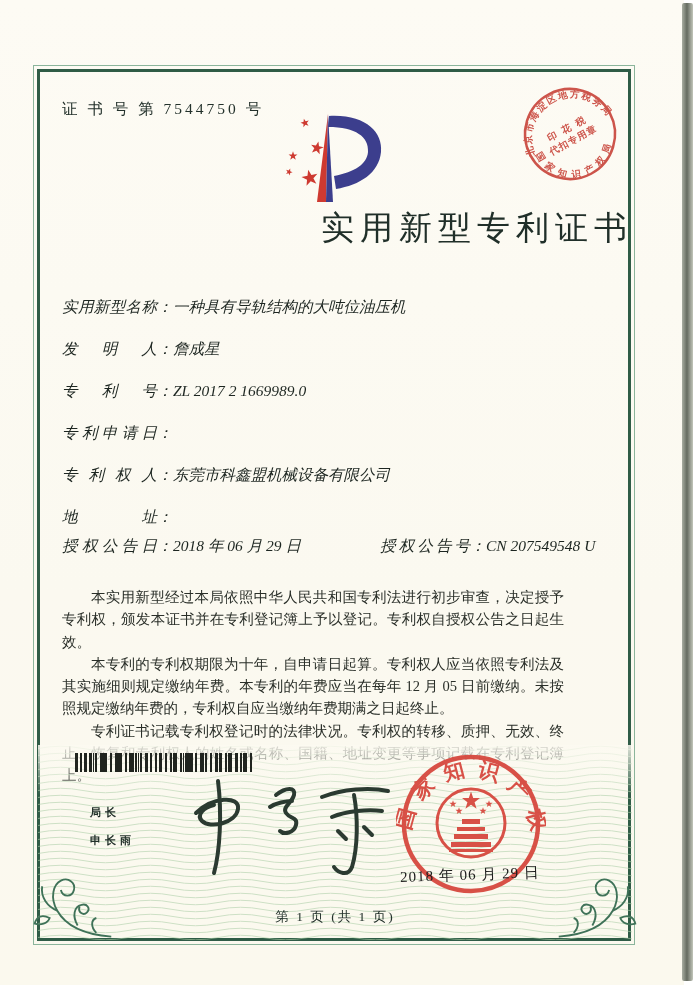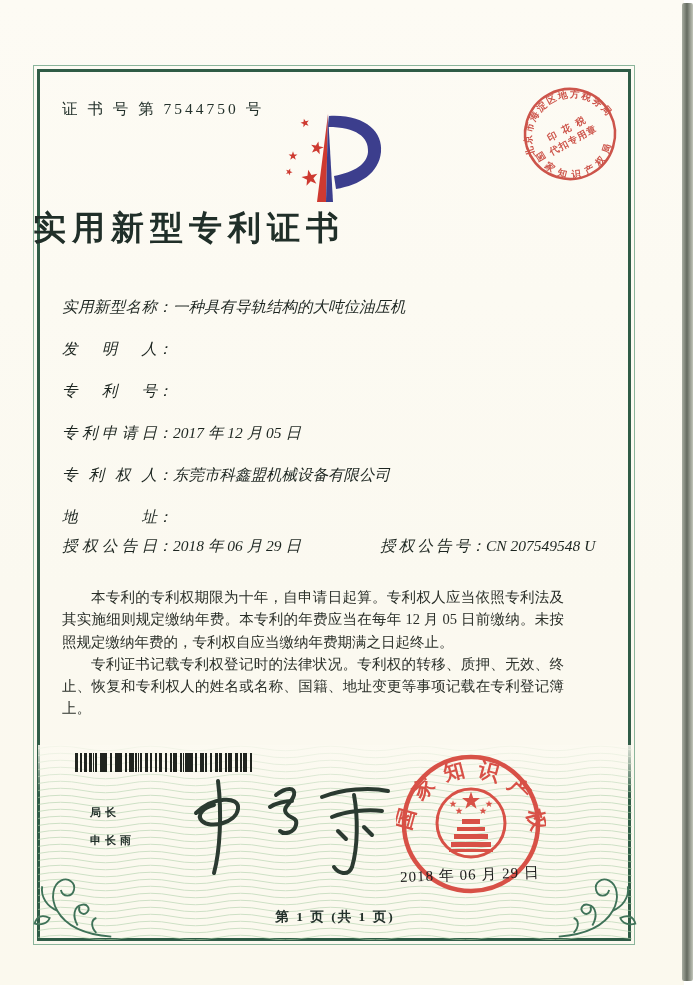--- a/index.html
+++ b/index.html
@@ -14,22 +14,22 @@
     background:linear-gradient(180deg,#fdfbf4 0%,#fbf9f0 60%,#fbf9ee 100%);}
   .scan-shadow{position:absolute;left:682px;top:3px;width:11px;height:978px;
     background:linear-gradient(90deg,#a9aea2,#656b60 45%,#c2c6ba);border-radius:2px;}
   .frame-outer{position:absolute;left:33px;top:65px;width:600px;height:878px;
     border:1px solid #8bb59b;}
   .frame-inner{position:absolute;left:3px;top:3px;right:3px;bottom:3px;
     border:3px solid #2f5c46;}
   .cert-no{position:absolute;left:62px;top:99px;font-size:15.5px;letter-spacing:3px;color:#23312b;text-align:center;}
   .tax-stamp{position:absolute;left:518px;top:82px;opacity:.92;}
   .logo{position:absolute;left:283px;top:108px;}
-  .doc-title{position:absolute;left:33px;top:206px;width:600px;text-align:left;
-    font-size:33px;font-weight:bold;letter-spacing:6px;color:#202f29;}
+  .doc-title{position:absolute;left:33px;top:206px;width:600px;text-align:right;
+    font-size:33px;font-weight:normal;letter-spacing:6px;color:#202f29;}
   .fields{position:absolute;left:62px;top:294px;width:560px;}
   .field-row{display:flex;font-size:15.5px;line-height:25px;margin-bottom:17px;
     color:#1d2621;position:relative;font-style:italic;}
   .lbl{width:95px;text-align:justify;text-align-last:justify;flex:none;}
   .colon{width:16px;flex:none;}
   .val{flex:1;}
   .row-addr{margin-bottom:4px;}
   .row-addr .val{max-width:430px;}
   .grant-col{position:absolute;left:318px;top:0;display:flex;}
   .grant-col .lbl{width:90px;}
@@ -45,21 +45,21 @@
       repeating-linear-gradient(90deg,#20241f 0 2px,transparent 2px 5px),
       repeating-linear-gradient(90deg,#20241f 0 1px,transparent 1px 9px),
       repeating-linear-gradient(90deg,#20241f 0 3px,transparent 3px 14px);}
   .signer{position:absolute;left:52px;top:60px;font-size:11px;color:#22302a;font-weight:bold;}
   .signer div{margin-bottom:13px;letter-spacing:4px;}
   .signature{position:absolute;left:128px;top:28px;}
   .seal{position:absolute;left:358px;top:4px;opacity:.93;}
   .seal-date{position:absolute;left:362px;top:120px;width:170px;font-size:15px;
     letter-spacing:1px;color:#1c1c1c;transform:rotate(-2deg);}
   .page-footer{position:absolute;left:0;top:163px;width:594px;text-align:center;
-    font-size:13.5px;letter-spacing:2px;color:#23312b;font-weight:bold;}
+    font-size:13.5px;letter-spacing:2px;color:#23312b;}
   .orn{position:absolute;top:106px;}
   .orn-left{left:-7px;transform:scaleX(-1);}
   .orn-right{right:-7px;}
 </style>
 </head>
 <body>
 
 <div class="page">
 
   <div class="frame-outer">
@@ -106,29 +106,30 @@
 
   <div class="fields">
     <div class="field-row">
       <span class="lbl">实用新型名称</span>
         <span class="colon">：</span>
       <span class="val">一种具有导轨结构的大吨位油压机</span>
     </div>
     <div class="field-row">
       <span class="lbl">发明人</span>
         <span class="colon">：</span>
+      <span class="val">詹成星</span>
     </div>
     <div class="field-row">
       <span class="lbl">专利号</span>
         <span class="colon">：</span>
+      <span class="val">ZL 2017 2 1669989.0</span>
     </div>
     <div class="field-row">
       <span class="lbl">专利申请日</span>
         <span class="colon">：</span>
-      <span class="val">2017 年 12 月 05 日</span>
     </div>
     <div class="field-row">
       <span class="lbl">专利权人</span>
         <span class="colon">：</span>
       <span class="val">东莞市科鑫盟机械设备有限公司</span>
     </div>
     <div class="field-row row-addr">
       <span class="lbl">地址</span>
         <span class="colon">：</span>
     </div>
@@ -138,20 +139,21 @@
       <span class="val">2018 年 06 月 29 日</span>
       <span class="grant-col">
         <span class="lbl">授权公告号</span>
           <span class="colon">：</span>
         <span class="val">CN 207549548 U</span>
       </span>
     </div>
   </div>
 
   <div class="paras">
+    <p>本实用新型经过本局依照中华人民共和国专利法进行初步审查，决定授予专利权，颁发本证书并在专利登记簿上予以登记。专利权自授权公告之日起生效。</p>
     <p>本专利的专利权期限为十年，自申请日起算。专利权人应当依照专利法及其实施细则规定缴纳年费。本专利的年费应当在每年 12 月 05 日前缴纳。未按照规定缴纳年费的，专利权自应当缴纳年费期满之日起终止。</p>
     <p>专利证书记载专利权登记时的法律状况。专利权的转移、质押、无效、终止、恢复和专利权人的姓名或名称、国籍、地址变更等事项记载在专利登记簿上。</p>
   </div>
 
   <div class="panel">
     <svg class="waves" width="594" height="195">
       <defs>
         <pattern id="wv" width="90" height="7" patternUnits="userSpaceOnUse">
           <path d="M0,3.5 Q22.5,-1 45,3.5 T90,3.5" fill="none" stroke="#aecfa9" stroke-width="1"></path>
         </pattern>

